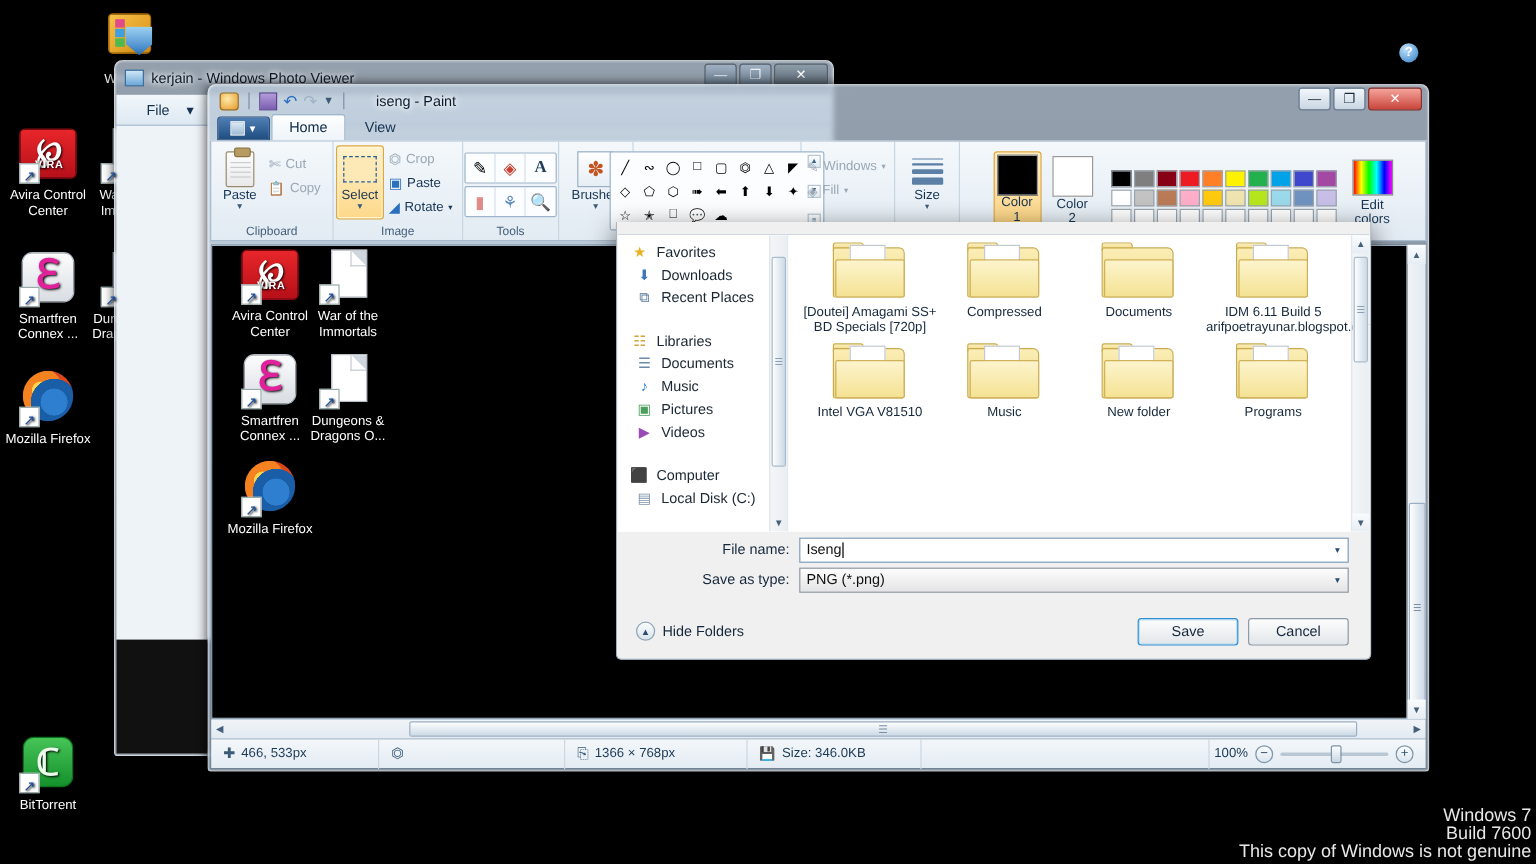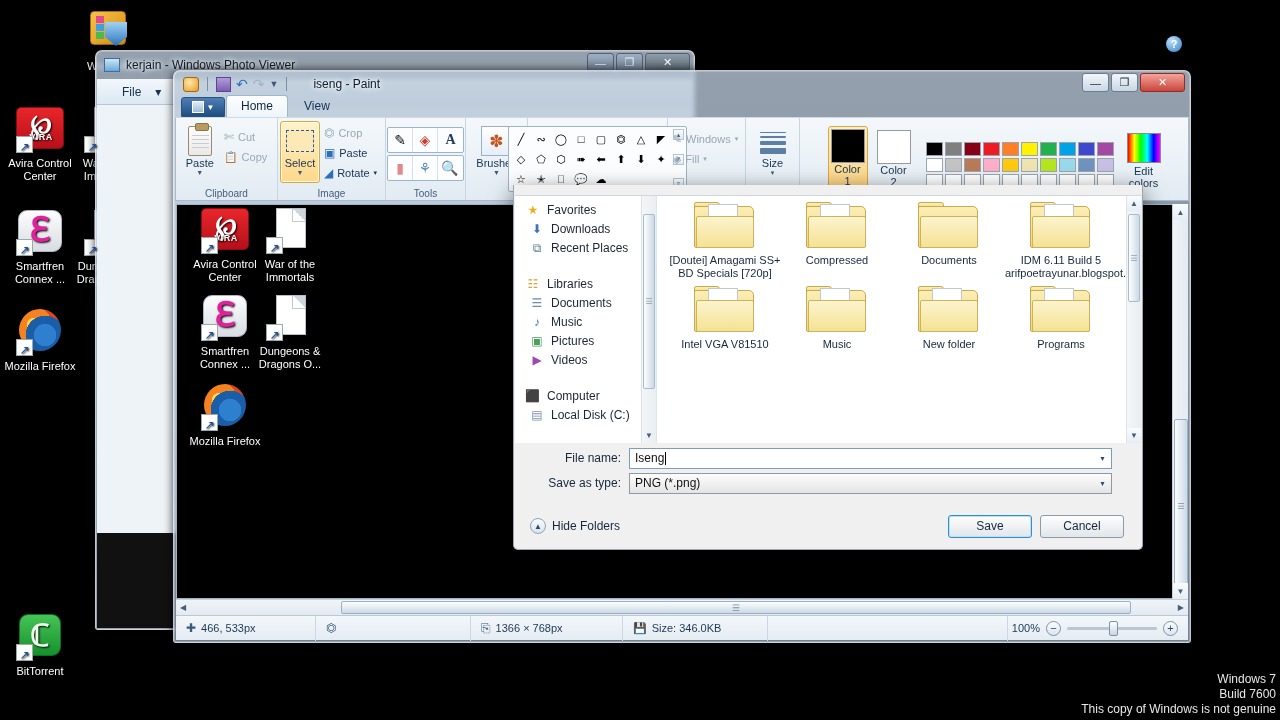--- a/index.html
+++ b/index.html
@@ -89,21 +89,21 @@
   .ic-yfd .tri { position:absolute; top:8px; left:9px; width:0;height:0;
      border-left:0 solid transparent; border-right:30px solid #eaf4fb; border-bottom:28px solid transparent; }
 
   
   .ic-bt { background:linear-gradient(#46c457,#14912b); border-radius:9px; border:1px solid #0d6f20; }
   .ic-bt .c { position:absolute; inset:0; display:flex; align-items:center; justify-content:center;
      font-size:31px; color:#eafbe9; font-family:"Liberation Serif",serif; font-weight:bold; }
 
   
   .watermark { position:absolute; right:4px; bottom:3px; text-align:right; color:#e8e8e8;
-     font-size:12px; line-height:15px; text-shadow:0 1px 2px #000; }
+     font-size:15px; line-height:15px; text-shadow:0 1px 2px #000; }
 
   
   .win { position:absolute; border-radius:7px 7px 3px 3px; }
   .win-frame {
     background: linear-gradient(#b9c8d8cc,#8ea3b8cc);
     border:1px solid rgba(255,255,255,.55);
     box-shadow: 0 0 10px rgba(0,0,0,.75), inset 0 0 0 1px rgba(255,255,255,.25);
     border-radius:7px 7px 3px 3px;
     backdrop-filter: blur(2px);
   }
@@ -269,21 +269,21 @@
   .fd-paper { position:absolute; top:2px; left:14px; width:30px;height:37px; background:#fff;
      border:1px solid #c2c8cf; }
   .filescroll { position:absolute; right:0; top:0; bottom:0; width:15px;
      background:linear-gradient(90deg,#f4f6f8,#e9eef2); border-left:1px solid #dbe2e8; }
   .fsthumb { position:absolute; top:18px; left:1px; width:12px; height:88px;
      background:linear-gradient(90deg,#fdfefe,#ccd9e5); border:1px solid #a9bccc; border-radius:2px;
      display:flex;align-items:center;justify-content:center;color:#8ba0b2;font-size:8px; }
   .fsb { height:15px; display:flex;align-items:center;justify-content:center;
      font-size:8px;color:#44607a; background:linear-gradient(#fafcfe,#e6edf4); }
 
-  .dlg-fields { position:absolute; left:0; right:12px; top:262px; height:50px; }
+  .dlg-fields { position:absolute; left:0; right:0; top:262px; height:50px;padding-left:37px; }
   .frow { display:flex; align-items:center; height:22px; margin-bottom:3px; }
   .flabel { width:115px; text-align:right; padding-right:8px; font-size:12px; color:#16283b; }
   .fbox { flex:1; margin-right:18px; height:21px; display:flex; align-items:center;
      border:1px solid #7e9db9; background:#fff; padding:0 0 0 5px; font-size:12px; color:#111; }
   .fbox.combo { background:linear-gradient(#fdfdfd,#e4e4e4); border-color:#8e9aa6; }
   .fdrop { width:17px; height:19px; margin-left:auto; display:flex; align-items:center;
      justify-content:center; font-size:8px; color:#2a4c6e; }
   .caret { display:inline-block; width:1px; height:13px; background:#000; margin-left:1px; }
 
   .dlg-foot { position:absolute; left:0; right:0; bottom:8px; height:30px; display:flex;

